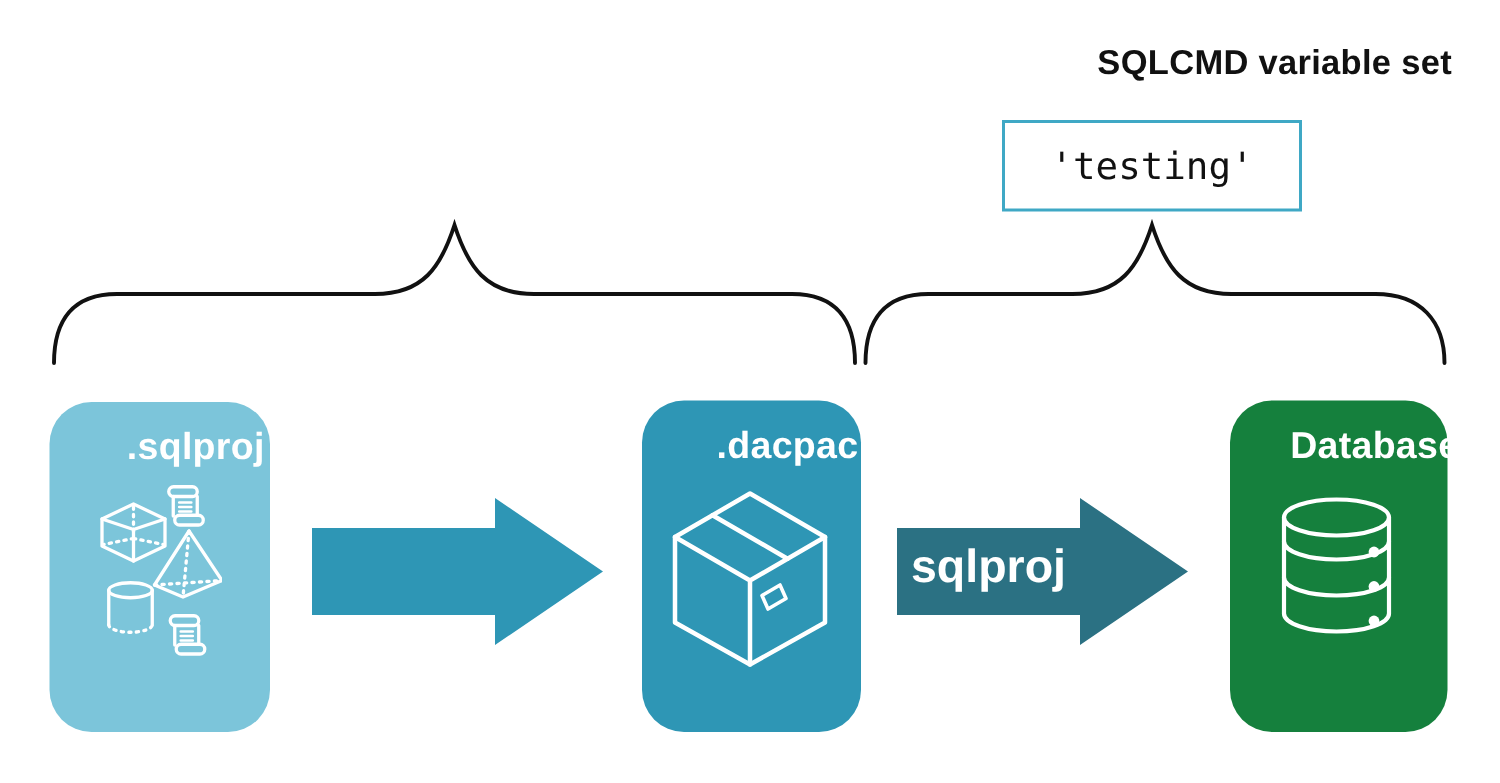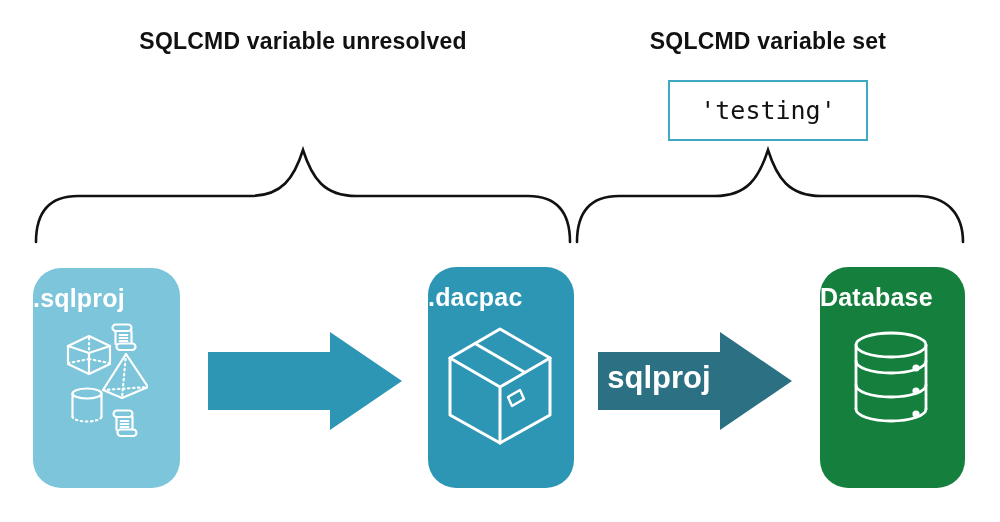--- a/index.html
+++ b/index.html
@@ -5,57 +5,56 @@
   html,body{margin:0;padding:0;background:#fff;}
   .canvas{
     position:relative;width:1000px;height:522px;background:#ffffff;
     font-family:"Liberation Sans",sans-serif;overflow:hidden;
   }
   .heading{
     position:absolute;top:28px;width:400px;text-align:center;
     font-size:23px;font-weight:700;color:#111;letter-spacing:.2px;
   }
   .heading.left{left:103px;}
-  .heading.right{left:568px;}
+  .heading.right{left:568px;text-align:right;}
   .codebox{
     position:absolute;background:#fff;border:2px solid #3fa8c5;
     display:flex;align-items:center;justify-content:center;
     font-family:"DejaVu Sans Mono","Liberation Mono",monospace;
     font-size:25px;color:#111;box-sizing:border-box;
   }
   .codebox.left{left:128px;top:81px;width:350px;height:60px;}
   .codebox.right{left:668px;top:80px;width:200px;height:61px;justify-content:center;}
   .overlay{position:absolute;left:0;top:0;width:1000px;height:522px;}
   .node{
     position:absolute;border-radius:28px;
   }
   .node.sqlproj{left:33px;top:268px;width:147px;height:220px;background:#7cc5da;}
   .node.dacpac{left:428px;top:267px;width:146px;height:221px;background:#2e96b5;}
   .node.database{left:820px;top:267px;width:145px;height:221px;background:#15803d;}
   .node-label{
-    position:absolute;left:0;top:16px;width:100%;
-    color:#fff;font-size:25px;font-weight:700;letter-spacing:.2px;
+    position:absolute;left:0;top:16px;width:100%;text-align:center;
+    color:#fff;font-size:25px;font-weight:700;letter-spacing:.2px;padding-left:24px;
   }
   .node-icon{position:absolute;}
   .icon-sqlproj{left:66px;top:322px;}
   .icon-dacpac{left:448px;top:327px;}
   .icon-database{left:853px;top:331px;}
   .arrow-label{
     position:absolute;top:360px;width:122px;text-align:center;
     color:#fff;font-size:31px;font-weight:700;
   }
   .arrow-label.build{left:208px;}
   .arrow-label.deploy{left:598px;}
 </style>
 </head>
 <body>
 
 <div class="canvas">
 
-  <div class="heading left">SQLCMD variable unresolved</div>
   <div class="heading right">SQLCMD variable set</div>
 
   <div class="codebox right">
     <span>'testing'</span>
   </div>
 
   <svg class="overlay" viewBox="0 0 1000 522">
     <g fill="none" stroke="#111111" stroke-width="2.6" stroke-linecap="round">
       <path d="M36,242 C36,214 48,196 78,196 L250,196 C282,196 294,178 303,150
            C312,178 324,196 356,196 L528,196 C558,196 570,214 570,242"></path>

